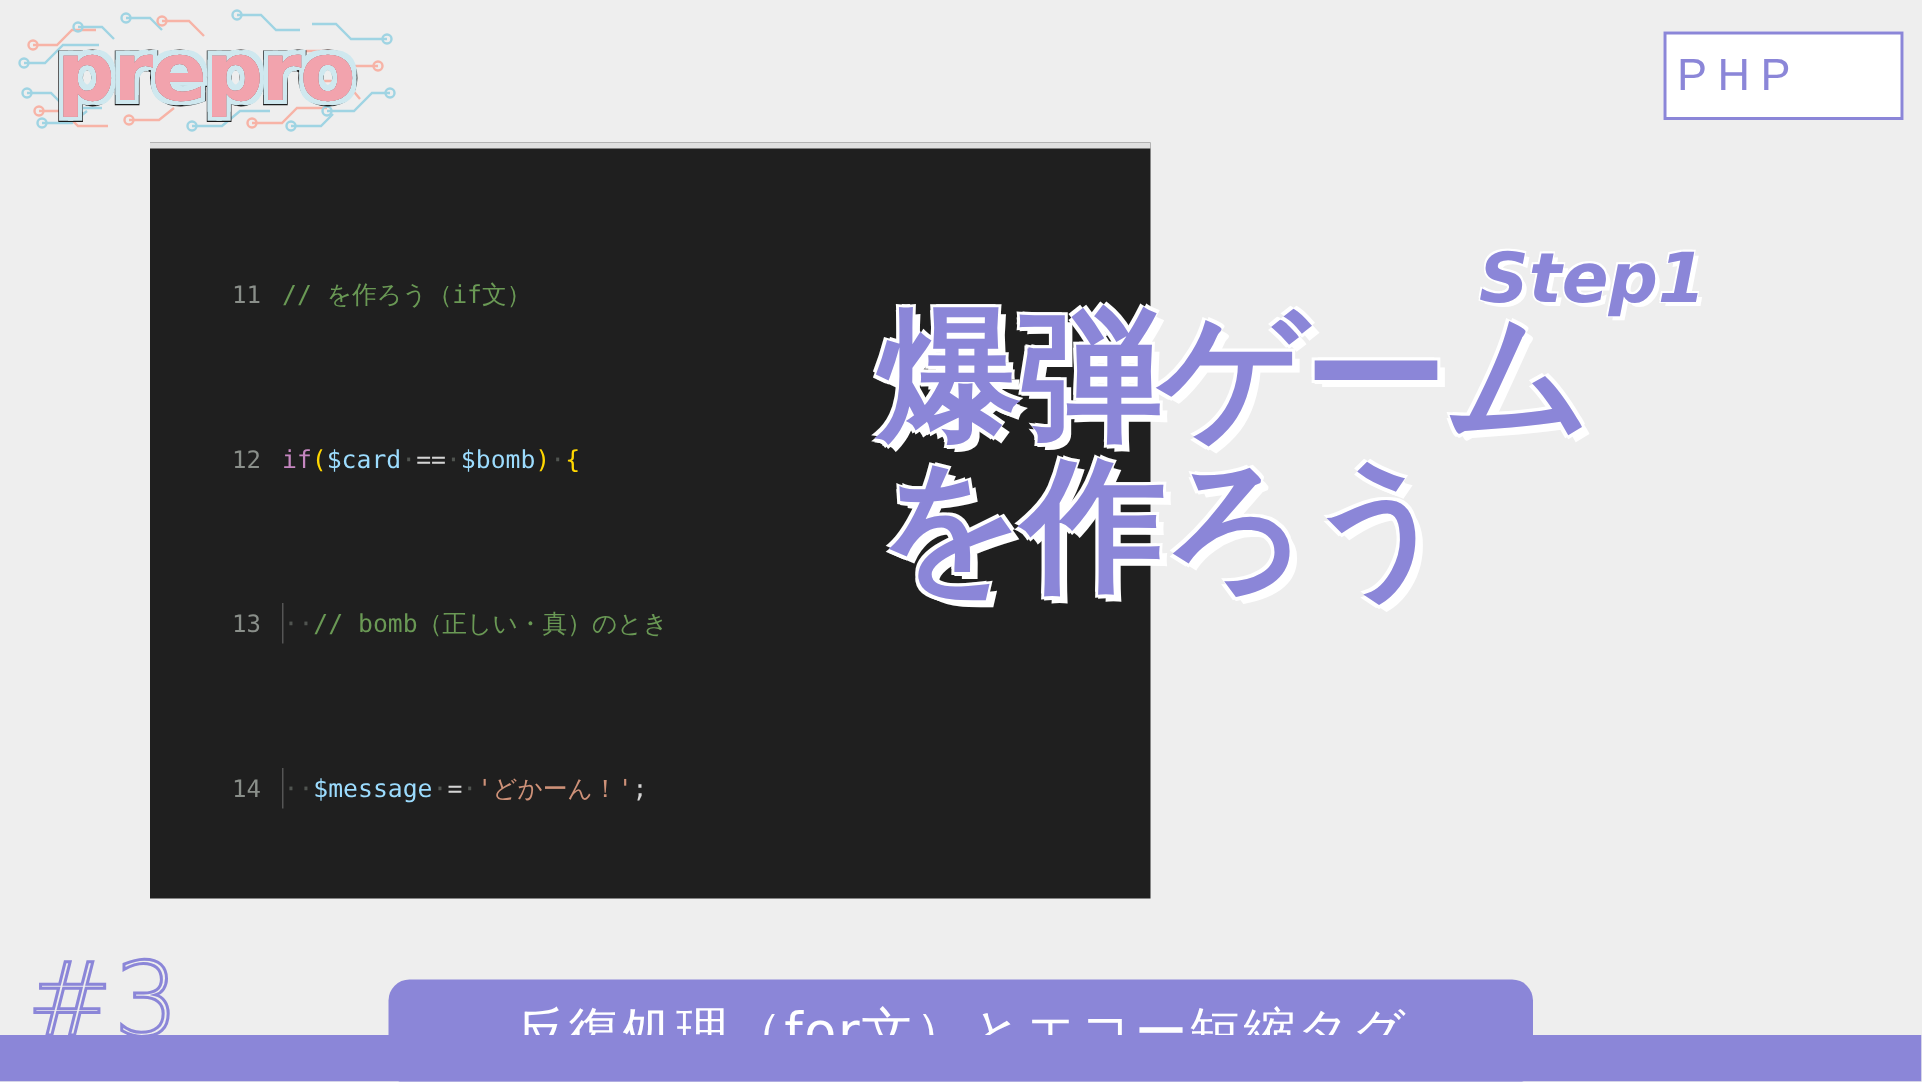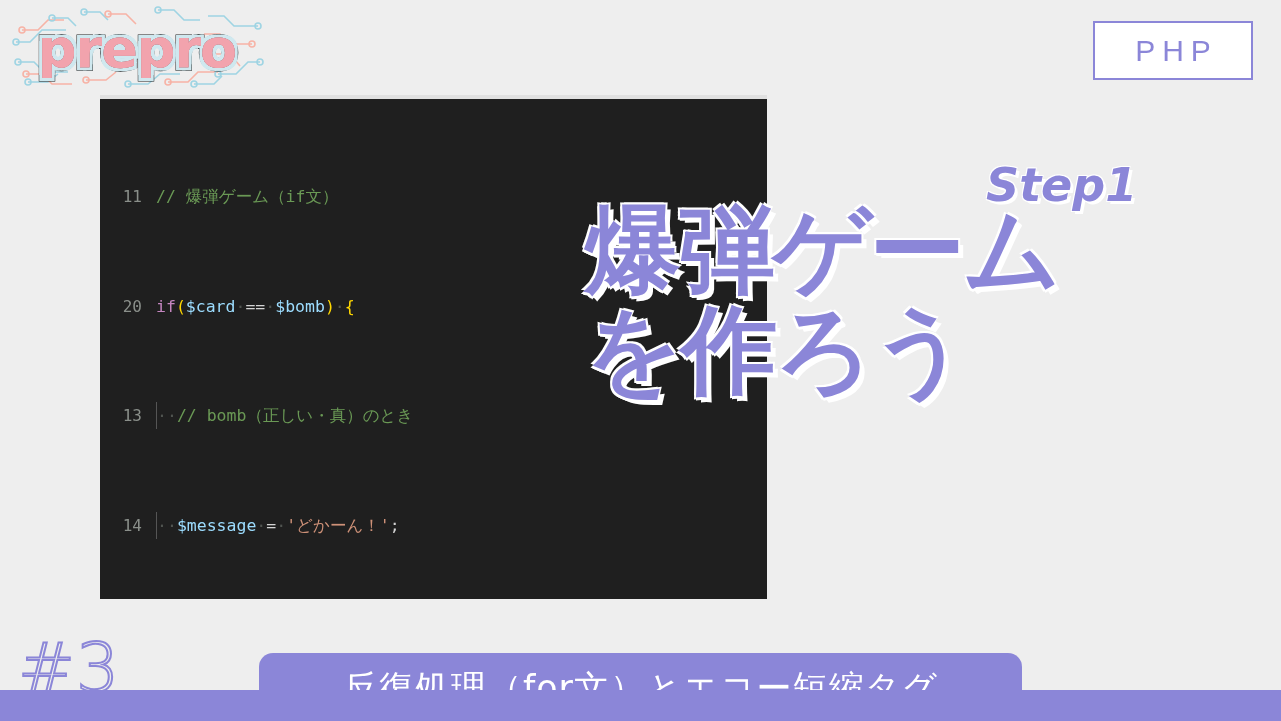--- a/index.html
+++ b/index.html
@@ -30,25 +30,25 @@
   }
   .logo-text-top{
     position:absolute; left:50%; top:50%; transform:translate(-50%,-50%);
     font-family:"DejaVu Sans", sans-serif;
     font-weight:bold; font-size:54px; letter-spacing:-1px;
     color:#f2a3ad; white-space:nowrap;
   }
 
   
   .php-badge{
-    position:absolute; right:28px; top:21px;
+    position:absolute; right:12px; top:21px;
     width:160px; height:59px;
     border:2px solid #8b86d8;
     background:#ffffff;
-    display:flex; align-items:center; justify-content:center;
+    display:flex; align-items:center; 
   }
   .php-badge span{
     font-family:"Liberation Sans", sans-serif;
     font-size:30px; color:#8b86d8; letter-spacing:7px;
     text-indent:7px; font-weight:400;
   }
 
   
   .editor{
     position:absolute; left:100px; top:95px;
@@ -61,20 +61,21 @@
     padding-top:2px;
     font-family:"DejaVu Sans Mono", monospace;
     font-size:16.5px;
     line-height:27.4px;
     white-space:pre;
   }
   .ln{
     display:flex;
     height:27.4px;
     align-items:center;
+    margin-left:32px;
   }
   .ln .num{
     width:56px; min-width:56px; text-align:right;
     color:#8a8f8a; padding-right:14px;
     font-size:16px;
   }
   .ln .src{ flex:1; color:#d4d4d4; position:relative; }
 
   .igl{ color:#505450; }         
   .guide{
@@ -192,25 +193,25 @@
 
 <div class="php-badge">
   <span>PHP</span>
 </div>
 
 <div class="editor">
   <div class="code-lines">
 
     <div class="ln">
       <span class="num">11</span>
-      <span class="src"><span class="cm">// 爆弾ゲーム（if文）</span></span>
-    </div>
-
-    <div class="ln">
-      <span class="num">20</span>
+      <span class="src"><span class="cm">// を作ろう（if文）</span></span>
+    </div>
+
+    <div class="ln">
+      <span class="num">12</span>
       <span class="src"><span class="kw">if</span><span class="punc">(</span><span class="var">$card</span><span class="igl">·</span><span class="op">==</span><span class="igl">·</span><span class="var">$bomb</span><span class="punc">)</span><span class="igl">·</span><span class="punc">{</span></span>
     </div>
 
     <div class="ln">
       <span class="num">13</span>
       <span class="src"><span class="guide"></span><span class="igl">··</span><span class="cm">// bomb（正しい・真）のとき</span></span>
     </div>
 
     <div class="ln">
       <span class="num">14</span>

